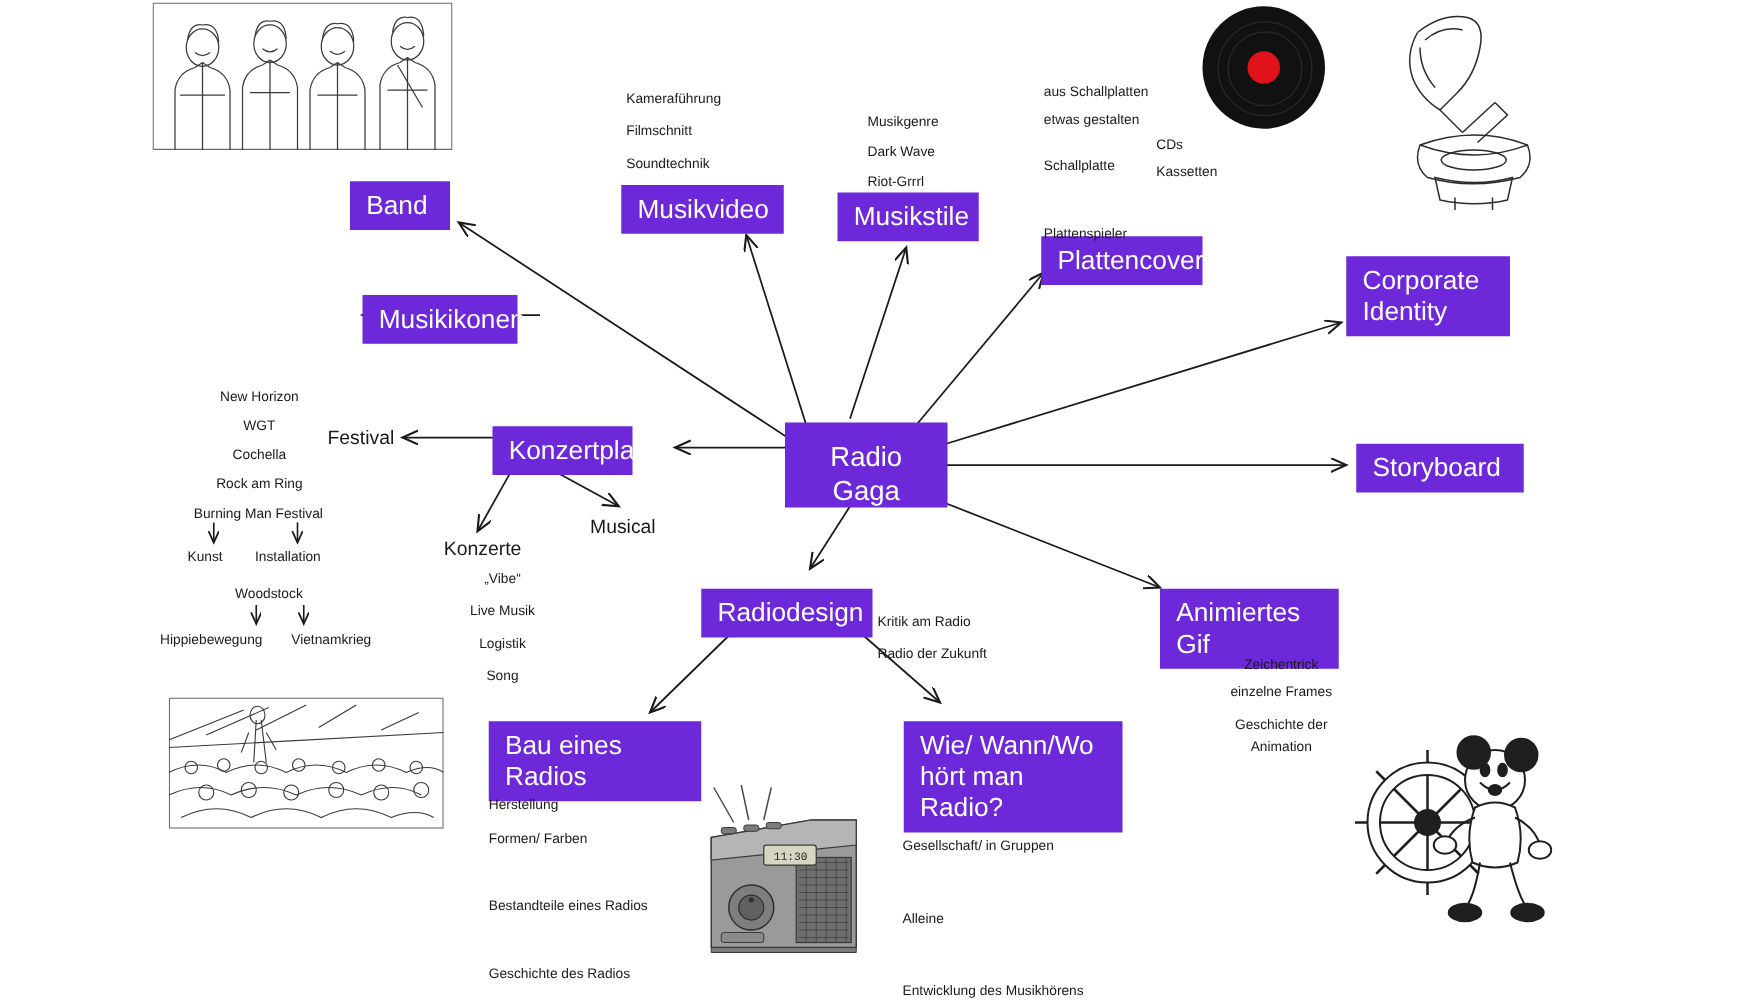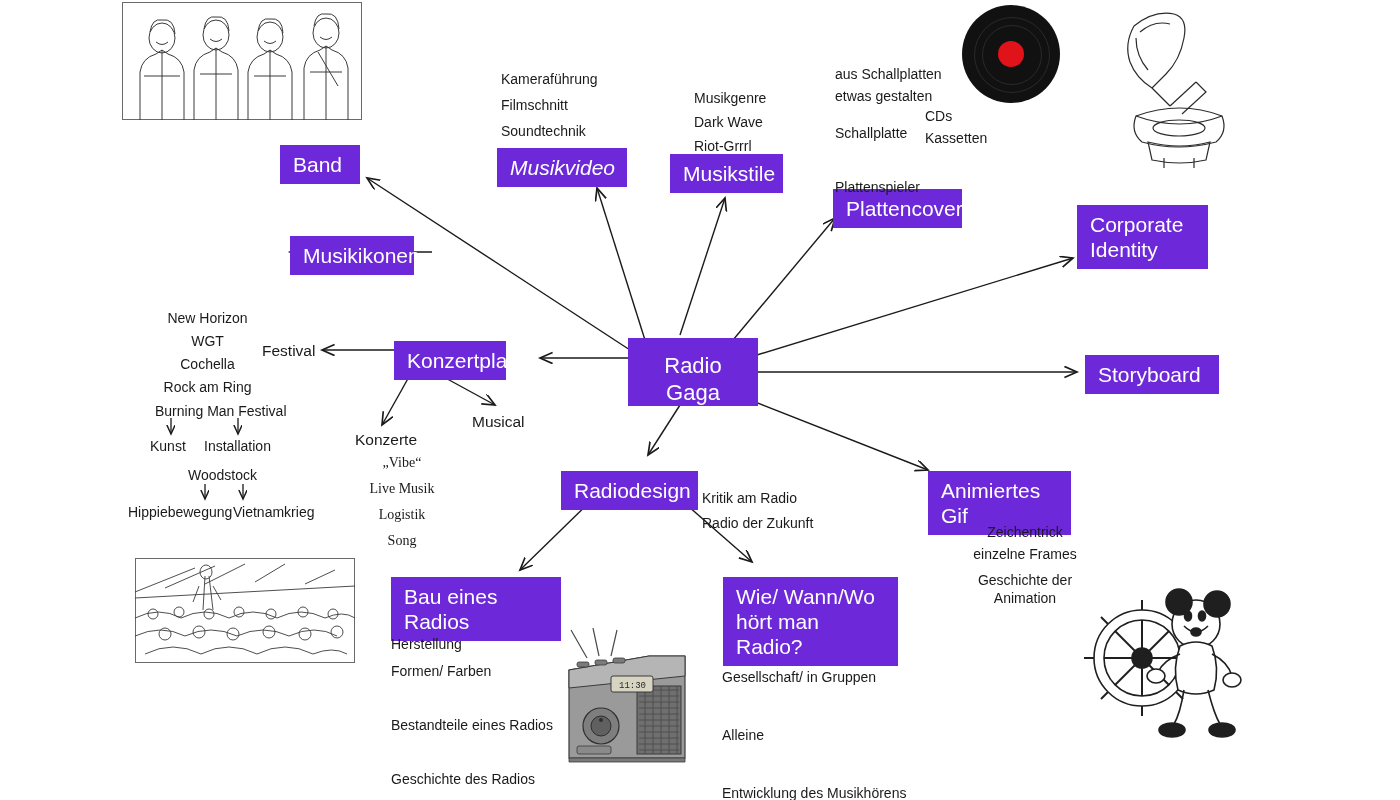--- a/index.html
+++ b/index.html
@@ -30,21 +30,21 @@
   }
   .node.center {
     background: #6d28d9;
     text-align: center;
     font-size: 22px;
     line-height: 27px;
     padding: 14px 18px;
   }
   .plain {
     position: absolute;
-    font-size: 14px;
+    font-size: 11px;
     line-height: 19px;
     color: #1a1a1a;
     white-space: pre-line;
   }
   .plain.bold {
     font-weight: normal;
     font-size: 15.5px;
   }
   svg.arrows {
     position: absolute;
@@ -132,21 +132,21 @@
       <path d="M205,484 L205,499"></path>
       <path d="M243,484 L243,499"></path>
     </g>
   </svg>
 
   <div class="node center" style="left:628px; top:338px; width:130px; height:68px;">Radio
 Gaga</div>
 
   <div class="node" style="left:280px; top:145px; width:80px;">Band</div>
 
-  <div class="node" style="left:497px; top:148px; width:130px;font-style:italic;">Musikvideo</div>
+  <div class="node" style="left:497px; top:148px; width:130px;">Musikvideo</div>
 
   <div class="node" style="left:670px; top:154px; width:113px;">Musikstile</div>
 
   <div class="node" style="left:833px; top:189px; width:129px;">Plattencover</div>
 
   <div class="node" style="left:1077px; top:205px; width:131px;">Corporate
 Identity</div>
 
   <div class="node" style="left:290px; top:236px; width:124px;">Musikikonen</div>
 
@@ -198,21 +198,21 @@
   <div class="plain" style="left:188px; top:466px;">Woodstock</div>
 
   <div class="plain" style="left:128px; top:503px;">Hippiebewegung</div>
 
   <div class="plain" style="left:233px; top:503px;">Vietnamkrieg</div>
 
   <div class="plain bold" style="left:472px; top:412px;">Musical</div>
 
   <div class="plain bold" style="left:355px; top:430px;">Konzerte</div>
 
-  <div class="plain" style="left:352px; top:450px; width:100px; text-align:center; line-height:26px;font-family:Liberation Serif, serif;">„Vibe“
+  <div class="plain" style="left:352px; top:450px; width:100px; text-align:center; line-height:26px;">„Vibe“
 Live Musik
 Logistik
 Song</div>
 
   <div class="plain" style="left:702px; top:470px; line-height:25px;margin-top:16px;">Kritik am Radio
 Radio der Zukunft</div>
 
   <div class="plain" style="left:960px; top:521px; width:130px; text-align:center; line-height:22px;">Zeichentrick
 einzelne Frames</div>
 

